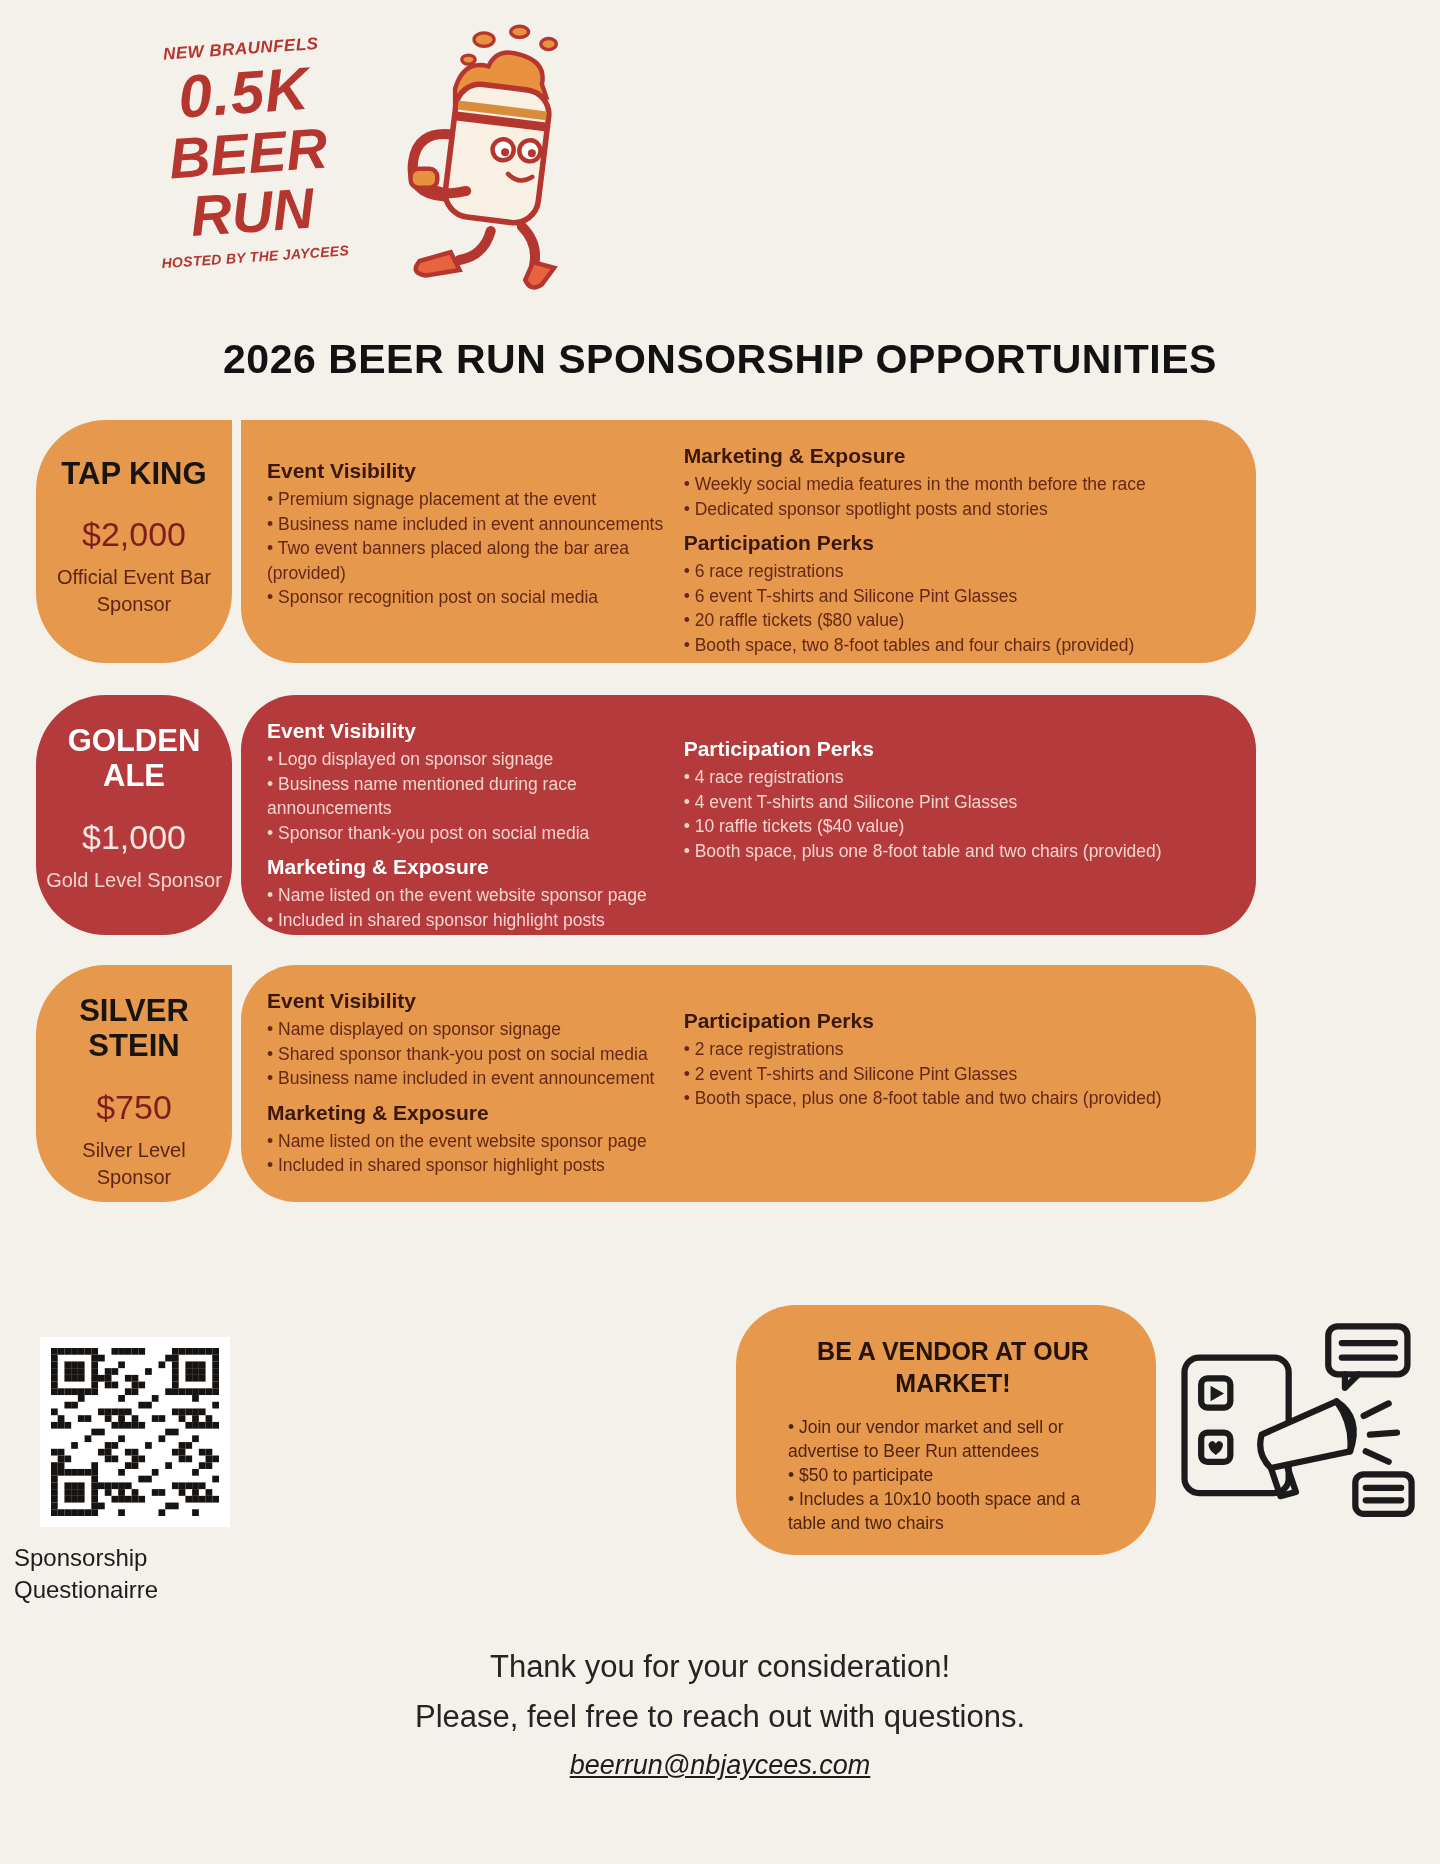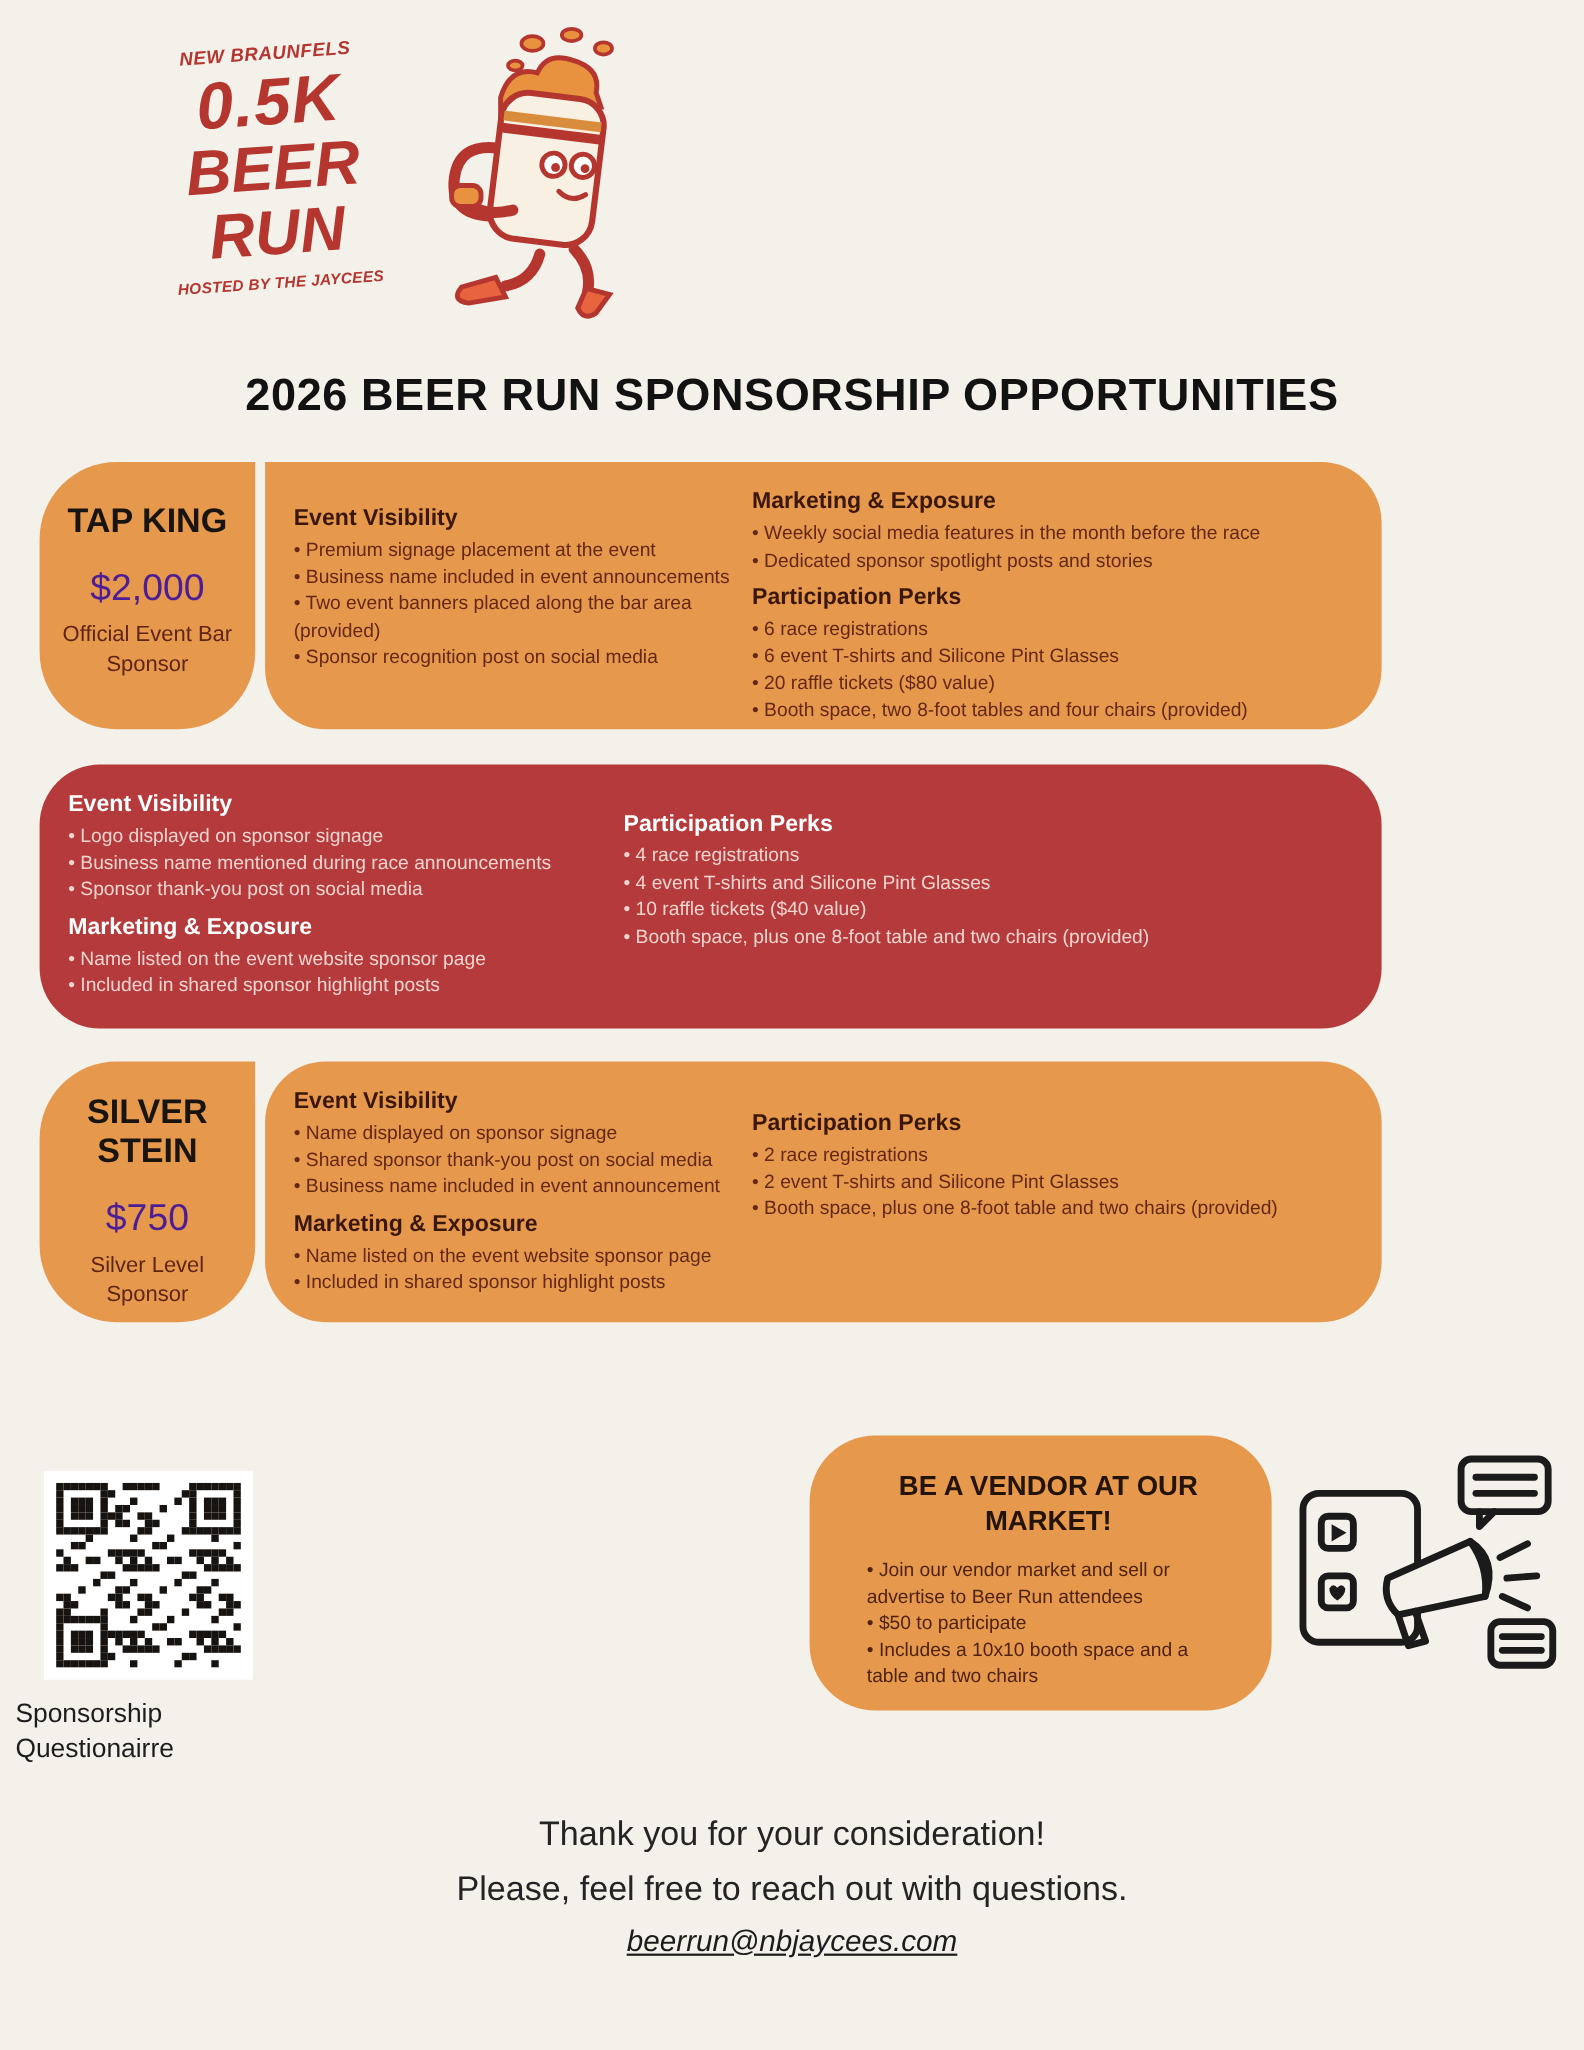--- a/index.html
+++ b/index.html
@@ -43,21 +43,21 @@
   .row1 .tier-panel{border-radius:0 55px 55px 55px;}
   .row2 .tier-label{border-radius:70px;}
   .row2 .tier-panel{border-radius:55px;}
   .row3 .tier-label{border-radius:70px 0 70px 70px;}
   .row3 .tier-panel{border-radius:55px;}
 
   .tier-name{font-size:31px;font-weight:800;line-height:1.14;}
   .tier-price{font-size:34px;font-weight:400;margin-top:24px;}
   .tier-sub{font-size:20px;line-height:27px;margin-top:10px;}
   .theme-orange .tier-name{color:#19140f;}
-  .theme-orange .tier-price{color:#4c1d95;}
+  .theme-orange .tier-price{color:#7f1d1d;}
   .theme-orange .tier-sub{color:#5e2514;}
   .theme-red .tier-name{color:#ffffff;}
   .theme-red .tier-price{color:#f8e7e2;}
   .theme-red .tier-sub{color:#f2d4cf;}
 
   .col1{width:43%;box-sizing:border-box;padding-right:16px;}
   .col2{flex:1;box-sizing:border-box;}
   .row1 .col1{padding-top:15px;}
   .row2 .col2{padding-top:18px;}
   .row3 .col2{padding-top:20px;}
@@ -175,20 +175,25 @@
               <div class="bullet">• 6 event T-shirts and Silicone Pint Glasses</div>
               <div class="bullet">• 20 raffle tickets ($80 value)</div>
               <div class="bullet">• Booth space, two 8-foot tables and four chairs (provided)</div>
             </div>
         </div>
       </div>
     </div>
   </div>
 
   <div class="tier-row row2">
+    <div class="tier-label theme-red">
+      <div class="tier-name">GOLDEN ALE</div>
+      <div class="tier-price">$1,000</div>
+      <div class="tier-sub">Gold Level Sponsor</div>
+    </div>
     <div class="tier-panel theme-red">
       <div class="col1">
         <div class="sec">
           <div class="sec-heading">Event Visibility</div>
           <div class="bullets">
               <div class="bullet">• Logo displayed on sponsor signage</div>
               <div class="bullet">• Business name mentioned during race announcements</div>
               <div class="bullet">• Sponsor thank-you post on social media</div>
             </div>
         </div>

